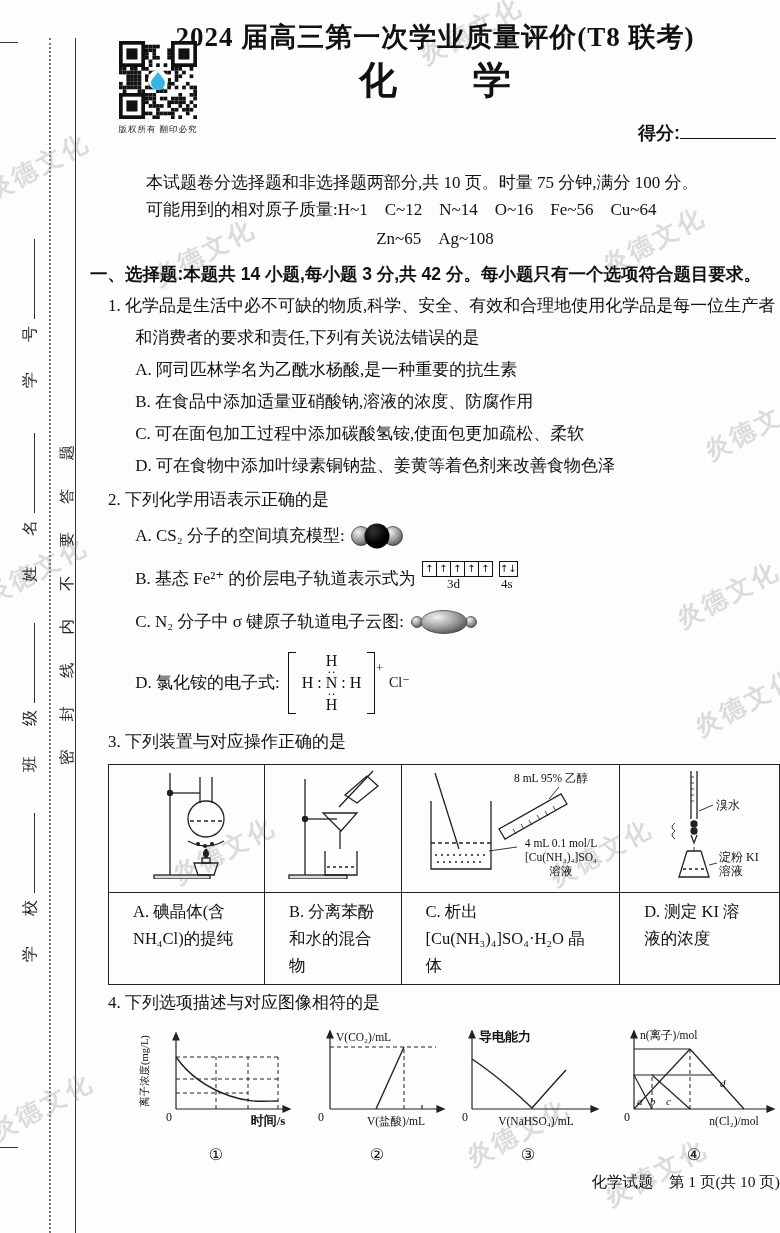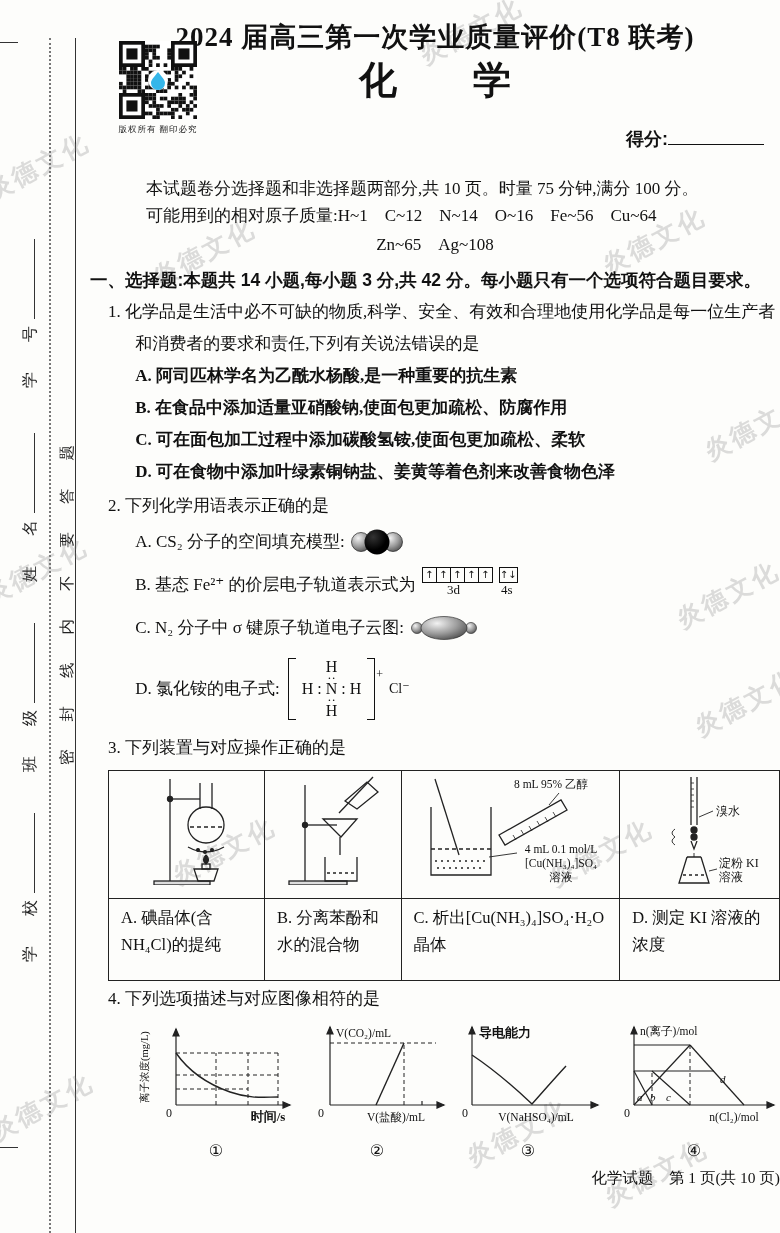--- a/index.html
+++ b/index.html
@@ -16,31 +16,31 @@
              font-size:15.5px;letter-spacing:28px;white-space:nowrap;color:#222;}
   
   .wm{position:absolute;font-size:25px;font-weight:bold;letter-spacing:3px;color:rgba(125,125,125,.26);
       transform:rotate(-28deg);white-space:nowrap;pointer-events:none;}
   
   .content{position:absolute;left:90px;top:1px;width:690px;}
   .title{margin-top:18px;text-align:center;font-size:27px;font-weight:bold;letter-spacing:1px;}
   .subject{text-align:center;font-size:38px;font-weight:bold;}
   .qr{position:absolute;left:28px;top:40px;width:80px;text-align:center;}
   .qr-caption{font-size:8.5px;margin-top:1px;letter-spacing:1px;color:#222;}
-  .score{margin-top:20px;text-align:right;padding-right:16px;font-size:18px;font-weight:bold;
+  .score{margin-top:14px;text-align:right;padding-right:4px;font-size:18px;font-weight:bold;
          font-family:"Liberation Sans","DejaVu Sans",sans-serif;}
   .score-line{display:inline-block;width:96px;border-bottom:1.5px solid #111;height:1em;}
   .intro1,.intro2{margin:0;padding-left:22px;text-indent:2em;font-size:17px;line-height:27px;}
   .intro1{margin-top:24px;}
   .intro3{margin:2px 0 0;text-align:center;font-size:17px;line-height:27px;}
   .sec-head{margin:8px 0 0;font-size:17.5px;line-height:28px;font-weight:bold;
             font-family:"Liberation Sans","DejaVu Sans",sans-serif;}
   .q{font-size:17px;line-height:32px;}
   .stem{margin:2px 0 0 18px;padding-left:1.6em;text-indent:-1.6em;}
-  .opt{margin-left:calc(18px + 1.6em);font-weight:bold;}
+  .opt{margin-left:calc(18px + 1.6em);}
   .optrow{display:flex;align-items:center;gap:4px;margin-left:calc(18px + 1.6em);}
   
   .orb{display:inline-flex;flex-direction:column;margin-left:2px;transform:translateY(-4px);}
   .orb-row{display:flex;align-items:flex-end;gap:0;}
   .obox{width:13px;height:14px;border:1px solid #111;margin-right:-1px;text-align:center;
         font-size:10px;line-height:13px;font-family:"DejaVu Sans",sans-serif;}
   .obox.s{margin-left:7px;}
   .orb-lbls{display:flex;font-size:13px;line-height:13px;}
   .orb-lbls .l3d{width:64px;text-align:center;}
   .orb-lbls .l4s{width:14px;margin-left:10px;text-align:right;}
@@ -51,21 +51,21 @@
   .ef-br.r{border-left:none;}
   .ef-col{display:flex;flex-direction:column;align-items:center;line-height:14px;
           font-size:16px;padding:2px 6px;}
   .ef-col .dots{font-size:13px;line-height:8px;}
   .ef sup{font-size:12px;align-self:flex-start;margin:0 2px 0 1px;}
   .ef .counter{font-size:14px;margin-left:4px;}
   
   table.appt{border-collapse:collapse;margin:6px 0 0 18px;table-layout:fixed;}
   table.appt td{border:1.4px solid #222;vertical-align:middle;text-align:right;padding:2px;}
   table.appt tr.txt td{font-size:16.5px;line-height:27px;text-align:left;vertical-align:top;
-                       padding:5px 12px;}
+                       padding:5px 24px;}
   
   .graphs{display:flex;margin:2px 0 0 40px;gap:2px;align-items:flex-end;}
   .gblock{text-align:center;}
   .gnum{font-size:16px;line-height:18px;}
   svg text{font-family:"Liberation Serif","DejaVu Serif",serif;fill:#111;}
   .footer{margin-top:8px;text-align:right;font-size:15.5px;}
 </style>
 </head>
 <body>
 
@@ -281,21 +281,21 @@
 
     <p class="intro1">本试题卷分选择题和非选择题两部分,共 10 页。时量 75 分钟,满分 100 分。</p>
     <p class="intro2">可能用到的相对原子质量:H~1　C~12　N~14　O~16　Fe~56　Cu~64</p>
     <p class="intro3">Zn~65　Ag~108</p>
 
     <p class="sec-head">一、选择题:本题共 14 小题,每小题 3 分,共 42 分。每小题只有一个选项符合题目要求。</p>
 
     <div class="q">
       <div class="stem">1. 化学品是生活中必不可缺的物质,科学、安全、有效和合理地使用化学品是每一位生产者和消费者的要求和责任,下列有关说法错误的是</div>
       <div class="opt">A. 阿司匹林学名为乙酰水杨酸,是一种重要的抗生素</div>
-      <div class="opt">B. 在食品中添加适量亚硝酸钠,使面包更加疏松、防腐作用</div>
+      <div class="opt">B. 在食品中添加适量亚硝酸钠,溶液的浓度、防腐作用</div>
       <div class="opt">C. 可在面包加工过程中添加碳酸氢铵,使面包更加疏松、柔软</div>
       <div class="opt">D. 可在食物中添加叶绿素铜钠盐、姜黄等着色剂来改善食物色泽</div>
     </div>
 
     <div class="q">
       <div class="stem">2. 下列化学用语表示正确的是</div>
 
       <div class="optrow" style="height:40px">
         <span>A. CS₂ 分子的空间填充模型:</span>
         <svg width="56" height="28" viewBox="0 0 56 28">

